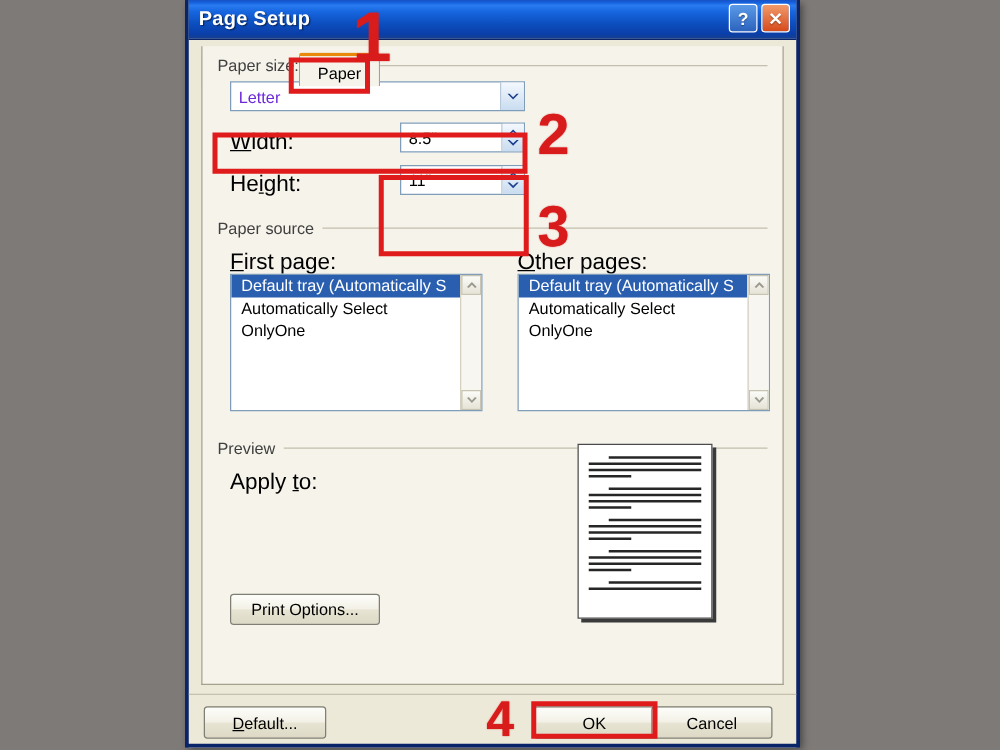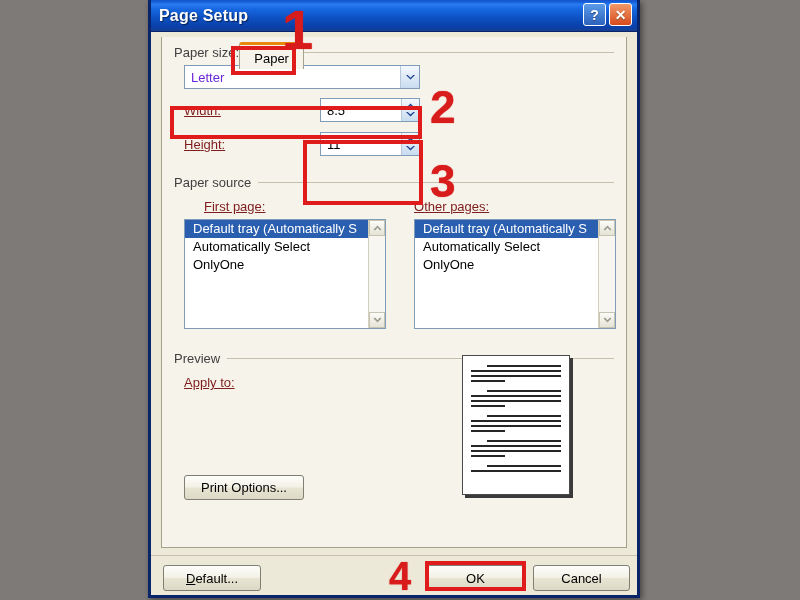--- a/index.html
+++ b/index.html
@@ -104,23 +104,22 @@
   .grp .lbl {
     color: #404040;
     font-size: 13px;
     white-space: nowrap;
     padding-right: 7px;
   }
   .grp .rule { flex: 1; height: 1px; background: #c4c0ad; }
 
   .flabel {
     position: absolute;
-    font-size: 13px;
-    color: #7f1d1d;
-    text-decoration: underline;
+    font-size: 18px;
+    color: #000000;
   }
   .flabel u { text-decoration: underline; }
 
   
   .combo {
     position: absolute;
     background: #ffffff;
     border: 1px solid #7f9db9;
     display: flex; align-items: center;
     font-size: 13px; color: #6d28d9;
@@ -303,21 +302,21 @@
                 <path d="M1 2 L5.5 6.5 L10 2 L8.3 2 L5.5 4.6 L2.7 2 Z" fill="#1c3f8f"></path>
               </svg>
           </span>
         </div>
 
         <div class="grp" style="top:138px;">
           <span class="lbl">Paper source</span>
           <span class="rule"></span>
         </div>
 
-        <div class="flabel" style="left:22px; top:162px;margin-left:20px;">
+        <div class="flabel" style="left:22px; top:162px;">
           <u>F</u><span>irst page:</span>
         </div>
         <div class="listbox" style="left:22px; top:182px; width:202px; height:110px;">
           <div class="items">
             <div class="item sel">Default tray (Automatically S</div>
             <div class="item">Automatically Select</div>
             <div class="item">OnlyOne</div>
           </div>
           <div class="sbar">
             <div class="sbtn up">
@@ -397,21 +396,21 @@
       </div>
     </div>
 
     <div id="footer">
       <div class="btn" style="left:12px; top:9px; width:98px; height:26px;">
         <span><u>D</u>efault...</span>
       </div>
       <div class="btn" style="left:276px; top:9px; width:97px; height:26px;">
         <span>OK</span>
       </div>
-      <div class="btn" style="left:382px; top:9px; width:97px; height:26px;">
+      <div class="btn" style="left:370px; top:9px; width:97px; height:26px;">
         <span>Cancel</span>
       </div>
     </div>
 
   </div>
 
   <div class="redbox" style="left:231px; top:46px; width:65px; height:29px;"></div>
   <div class="rednum" style="left:282px; top:2px; font-size:56px;">1</div>
 
   <div class="redbox" style="left:170px; top:106px; width:252px; height:33px;"></div>

